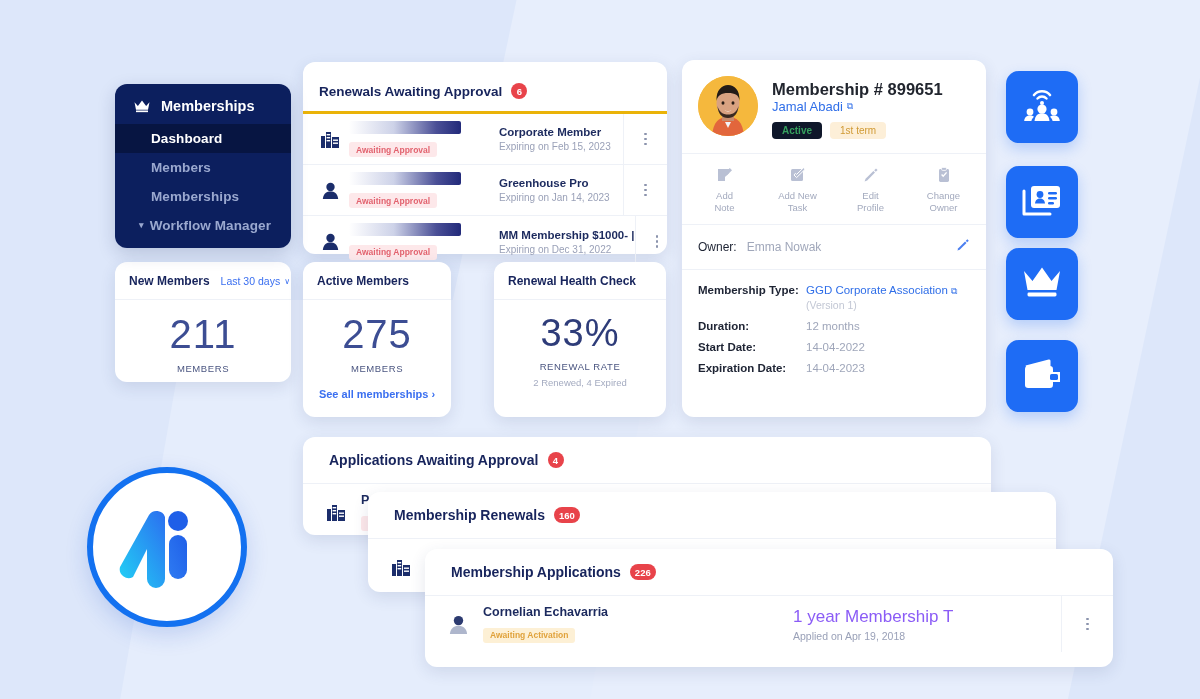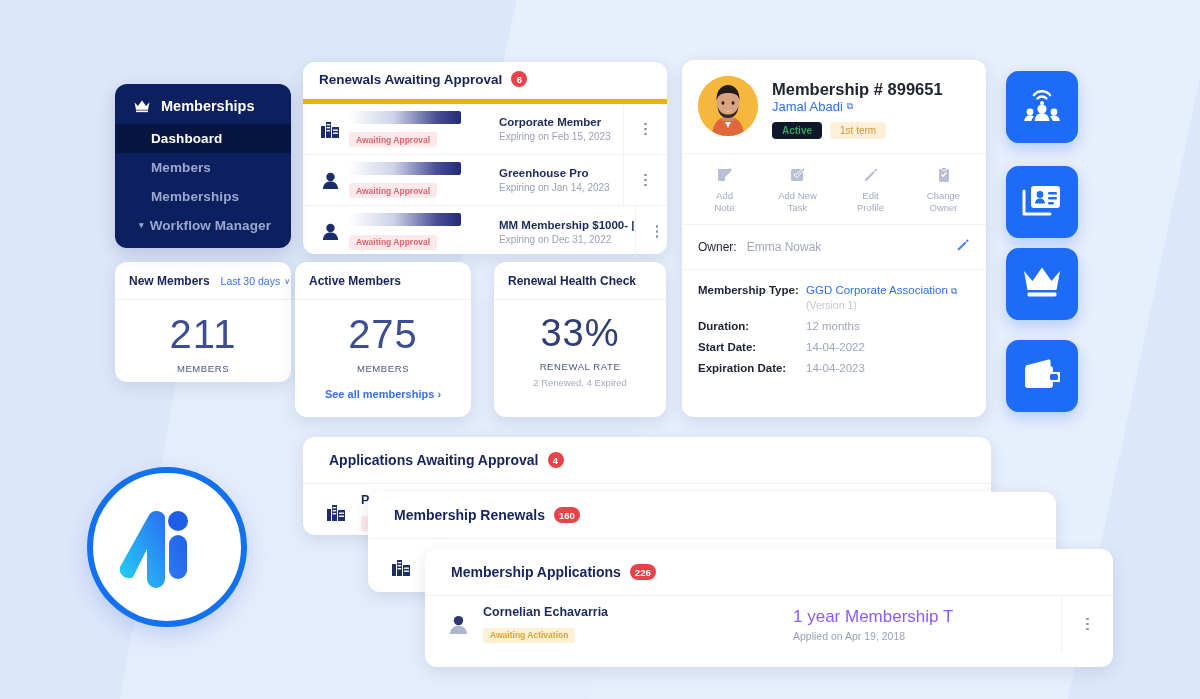--- a/index.html
+++ b/index.html
@@ -76,21 +76,21 @@
     background: #e8434a; color: #fff;
     border-radius: 999px;
     font-size: 9.5px; font-weight: bold;
     min-width: 16px; height: 16px;
     display: inline-flex; align-items: center; justify-content: center;
     padding: 0 5px;
   }
 
   
   #renewals { left: 303px; top: 62px; width: 364px; height: 192px; }
-  .ren-head { padding: 9px 16px 12px 16px; border-bottom: 5px solid #eab308; }
+  .ren-head { padding: 21px 16px 12px 16px; border-bottom: 3px solid #eab308; }
   .ren-row {
     display: flex; align-items: center;
     height: 51px;
     border-bottom: 1px solid #eef1f7;
     padding-left: 12px;
   }
   .ren-row:last-child { border-bottom: none; }
   .row-ico { width: 30px; flex: 0 0 30px; display:flex; align-items:center; justify-content:center; }
   .ren-mid { flex: 0 0 150px; padding-left: 4px; }
   .redact {
@@ -112,21 +112,21 @@
     width: 44px; flex: 0 0 44px;
     border-left: 1px solid #eef1f7;
     height: 100%;
     display: flex; align-items: center; justify-content: center;
   }
   .kebab { display:flex; flex-direction:column; gap:2.5px; }
   .kebab i { width: 2.6px; height: 2.6px; border-radius: 50%; background: #8b93ad; display:block; }
 
   
   #newmembers { left: 115px; top: 262px; width: 176px; height: 120px; }
-  #activemembers { left: 295px; top: 262px; width: 176px; height: 155px; }
+  #activemembers { left: 303px; top: 262px; width: 148px; height: 155px; }
   #renewalhealth { left: 494px; top: 262px; width: 172px; height: 155px; }
   .stat-head {
     display: flex; align-items: center; justify-content: space-between;
     padding: 12px 1px 11px 14px;
     border-bottom: 1px solid #eef1f7;
   }
   .stat-head .card-title { font-size: 12px; }
   .range-sel { font-size: 10.5px; color: #3a6ff0; display:flex; align-items:center; gap:4px; white-space:nowrap; }
   .range-sel .chev { font-size: 8px; }
   .stat-body { text-align: center; padding-top: 14px; }

